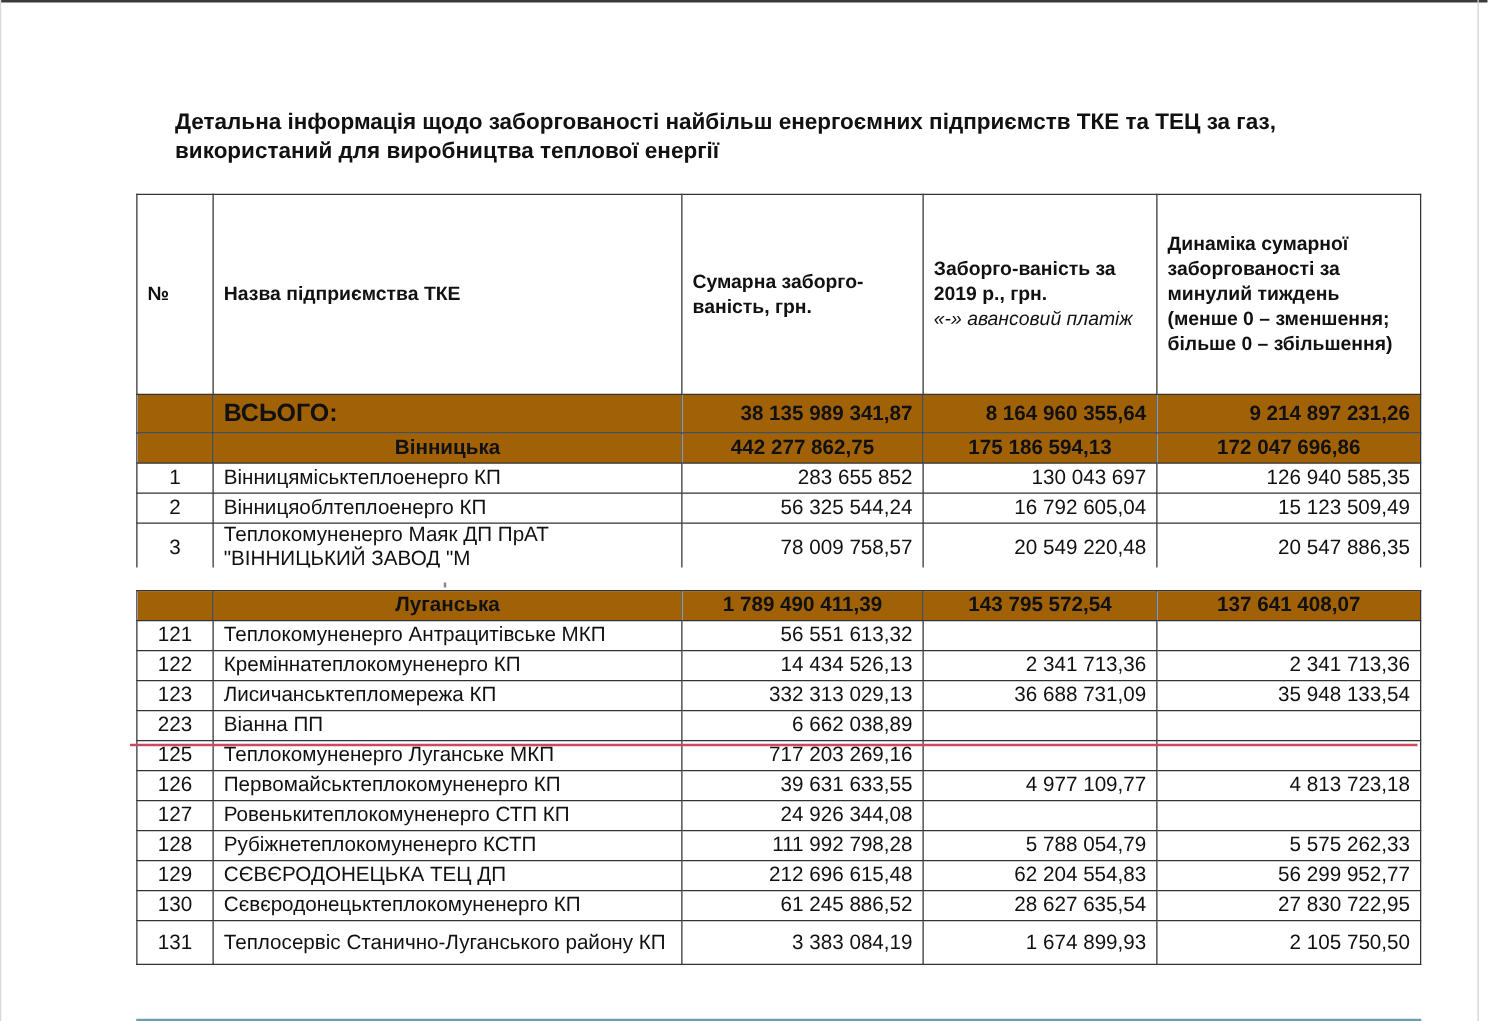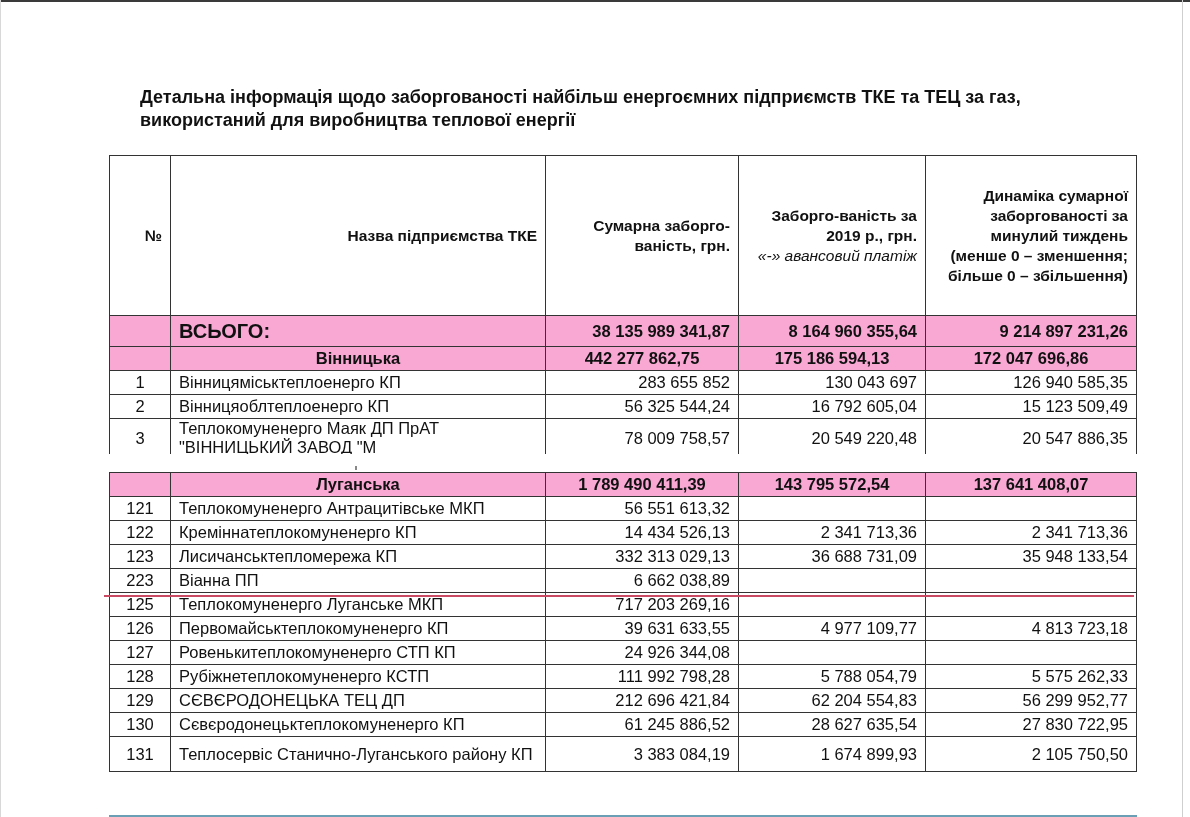--- a/index.html
+++ b/index.html
@@ -16,24 +16,24 @@
     font-weight:bold; font-size:18px; line-height:23px; color:#111;
   }
   table {
     position:absolute; left:109px; border-collapse:collapse; table-layout:fixed;
     font-size:16.5px;
   }
   td, th { border:1px solid #333; padding:0 8px; overflow:hidden; white-space:nowrap; }
   col.c1 { width:61px; } col.c2 { width:375px; } col.c3 { width:193px; } col.c4 { width:187px; } col.c5 { width:211px; }
   #t1 { top:155px; }
   #t2 { top:472px; }
-  th { font-weight:bold; font-size:15.5px; line-height:20px; text-align:right; vertical-align:middle; white-space:normal; }
+  th { font-weight:bold; font-size:15.5px; line-height:20px; text-align:left; vertical-align:middle; white-space:normal; }
   th .it { font-weight:normal; font-style:italic; display:block; }
   .hdr-row { height:160px; }
-  .blue td { background:#f9a8d4; font-weight:bold; }
+  .blue td { background:#a16207; font-weight:bold; }
   .total td { height:30px; }
   .total .name { font-size:20px; }
   .region td { height:23px;text-align:center; }
   .row td { height:23px; }
   .tall td { height:34px; }
   .num { text-align:center; }
   .val { text-align:right; }
   .cut { position:absolute; left:100px; top:454px; width:1050px; height:16px; background:#fff; }
   .two { white-space:normal; line-height:19px; }
   .redline { position:absolute; left:104px; top:595px; width:1030px; height:2px; background:#c94a62; }
@@ -176,21 +176,21 @@
       <tr class="row">
         <td class="num">128</td>
         <td>Рубіжнетеплокомуненерго КСТП</td>
         <td class="val">111 992 798,28</td>
         <td class="val">5 788 054,79</td>
         <td class="val">5 575 262,33</td>
       </tr>
       <tr class="row">
         <td class="num">129</td>
         <td>СЄВЄРОДОНЕЦЬКА ТЕЦ ДП</td>
-        <td class="val">212 696 421,84</td>
+        <td class="val">212 696 615,48</td>
         <td class="val">62 204 554,83</td>
         <td class="val">56 299 952,77</td>
       </tr>
       <tr class="row">
         <td class="num">130</td>
         <td>Сєвєродонецьктеплокомуненерго КП</td>
         <td class="val">61 245 886,52</td>
         <td class="val">28 627 635,54</td>
         <td class="val">27 830 722,95</td>
       </tr>

